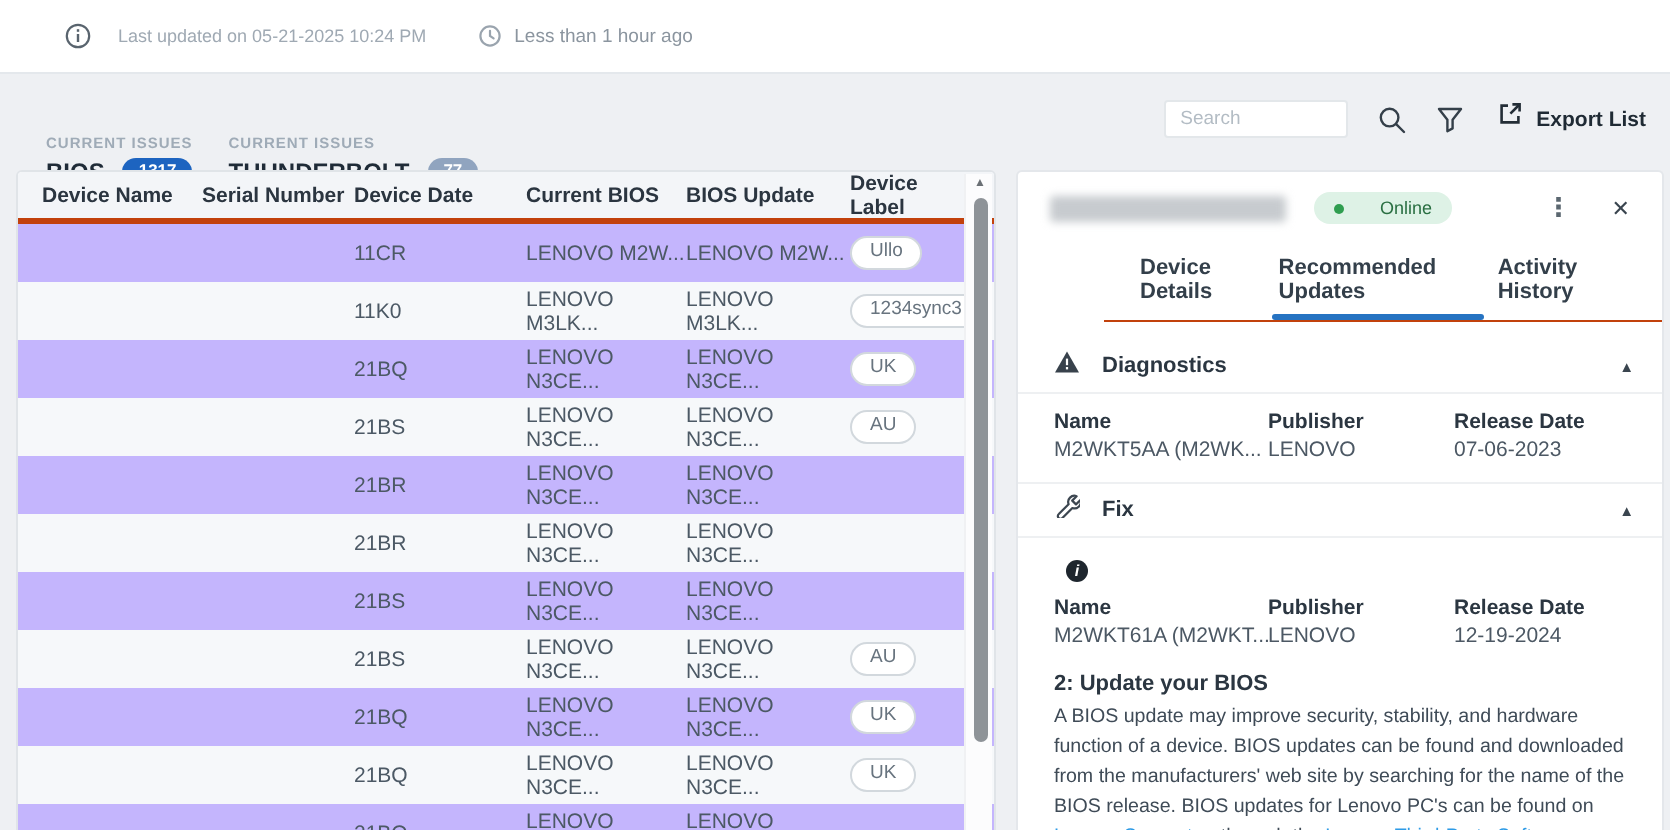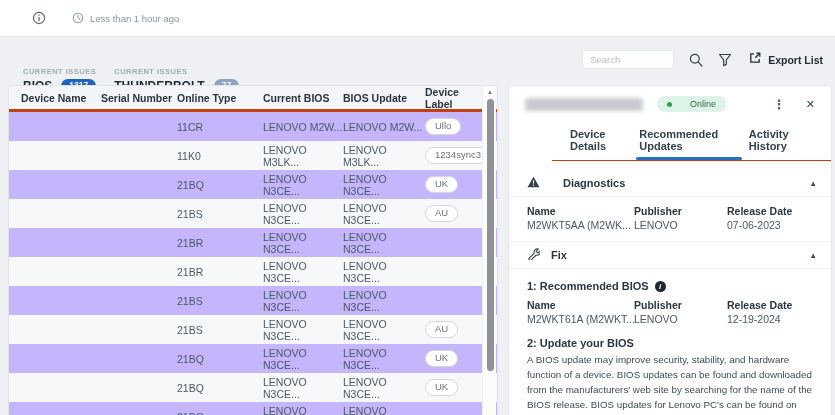--- a/index.html
+++ b/index.html
@@ -67,21 +67,21 @@
   .kebab { font-size:13px; font-weight:700; color:#5b6770; cursor:pointer; padding:0 4px; }
   .close-x { font-size:11px; color:#3a454f; cursor:pointer; margin-left:14px; padding:0 2px; }
 
   .p-tabs { display:flex; gap:10px; padding:0 18px; border-bottom:1px solid #c2410c; margin-top:4px;margin-left:43px; }
   .p-tab { font-size:11px; font-weight:700; color:#333f4a; padding:6px 0 8px; position:relative; cursor:pointer; }
   .p-tab.active::after { content:""; position:absolute; left:-3px; right:-3px; bottom:0;
                          height:3px; background:#2673c2; border-radius:2px; }
 
   .section-head { display:flex; align-items:center; height:27px; padding:0 14px 0 18px;
                   border-bottom:1px solid #eef0f2; }
-  .section-head.first { margin-top:9px;gap:12px; }
+  .section-head.first { margin-top:9px; }
   .section-title { font-size:11px; font-weight:700; color:#2b3641; margin-left:11px; }
   .caret { margin-left:auto; font-size:7.5px; color:#3a454f; cursor:pointer; }
 
   .fields { display:grid; grid-template-columns:107px 93px 1fr; padding:8px 14px 10px 18px;
             border-bottom:1px solid #eef0f2; }
   .f-label { font-size:10.5px; font-weight:700; color:#2b3641; }
   .f-value { font-size:10.5px; color:#4c5864; margin-top:2px; white-space:nowrap; overflow:hidden; }
 
   .fix-body { padding:11px 16px 13px 18px; border-bottom:1px solid #e8ebee; }
   .step-title { font-size:11px; font-weight:700; color:#2b3641; display:flex; align-items:center; }
@@ -98,20 +98,21 @@
 <div id="app">
 
   <div class="topbar">
     <span class="info-ic">
       <svg width="14" height="14" viewBox="0 0 14 14">
           <circle cx="7" cy="7" r="5.6" fill="none" stroke="#59646e" stroke-width="1.1"></circle>
           <rect x="6.4" y="6" width="1.2" height="4" fill="#59646e"></rect>
           <rect x="6.4" y="3.6" width="1.2" height="1.3" fill="#59646e"></rect>
         </svg>
     </span>
+    <span class="updated">Last updated on 05-21-2025 10:24 PM</span>
     <span class="clock-ic">
       <svg width="12" height="12" viewBox="0 0 12 12">
           <circle cx="6" cy="6" r="4.8" fill="none" stroke="#9aa4ae" stroke-width="1.1"></circle>
           <path d="M6 3.4V6l1.8 1.2" fill="none" stroke="#9aa4ae" stroke-width="1.1" stroke-linecap="round"></path>
         </svg>
     </span>
     <span class="ago">Less than 1 hour ago</span>
   </div>
 
   <div class="tabstrip">
@@ -154,21 +155,21 @@
           </svg>
       </span>
       <span class="export-label">Export List</span>
     </span>
   </div>
 
   <div class="table-card">
     <div class="tgrid thead">
       <span>Device Name</span>
       <span>Serial Number</span>
-      <span>Online Type</span>
+      <span>Device Date</span>
       <span>Current BIOS</span>
       <span>BIOS Update</span>
       <span>Device Label</span>
     </div>
     <div>
         <div class="tgrid trow">
       <span><span class="blur-blob blob-name" style="width: 62px;"></span></span>
       <span><span class="blur-blob blob-serial" style="width: 46px;"></span></span>
       <span>11CR</span>
       <span>LENOVO M2W...</span>
@@ -311,21 +312,20 @@
         <svg width="13" height="13" viewBox="0 0 13 13">
             <path d="M11.3 2.1a3.1 3.1 0 0 0-4 4L2.4 11a1.35 1.35 0 1 0 1.9 1.9l4.9-4.9a3.1 3.1 0 0 0 4-4L11 6.2 9.1 4.3z" fill="none" stroke="#3c4650" stroke-width="1.1" stroke-linejoin="round"></path>
           </svg>
       </span>
       <span class="section-title">Fix</span>
       <span class="caret">▲</span>
     </div>
 
     <div class="fix-body">
       <div class="step-title">
-        <span>1: Recommended BIOS</span>
         <span class="info-dot">i</span>
       </div>
       <div class="fields">
         <span>
           <div class="f-label">Name</div>
           <div class="f-value">M2WKT61A (M2WKT...</div>
         </span>
         <span>
           <div class="f-label">Publisher</div>
           <div class="f-value">LENOVO</div>

